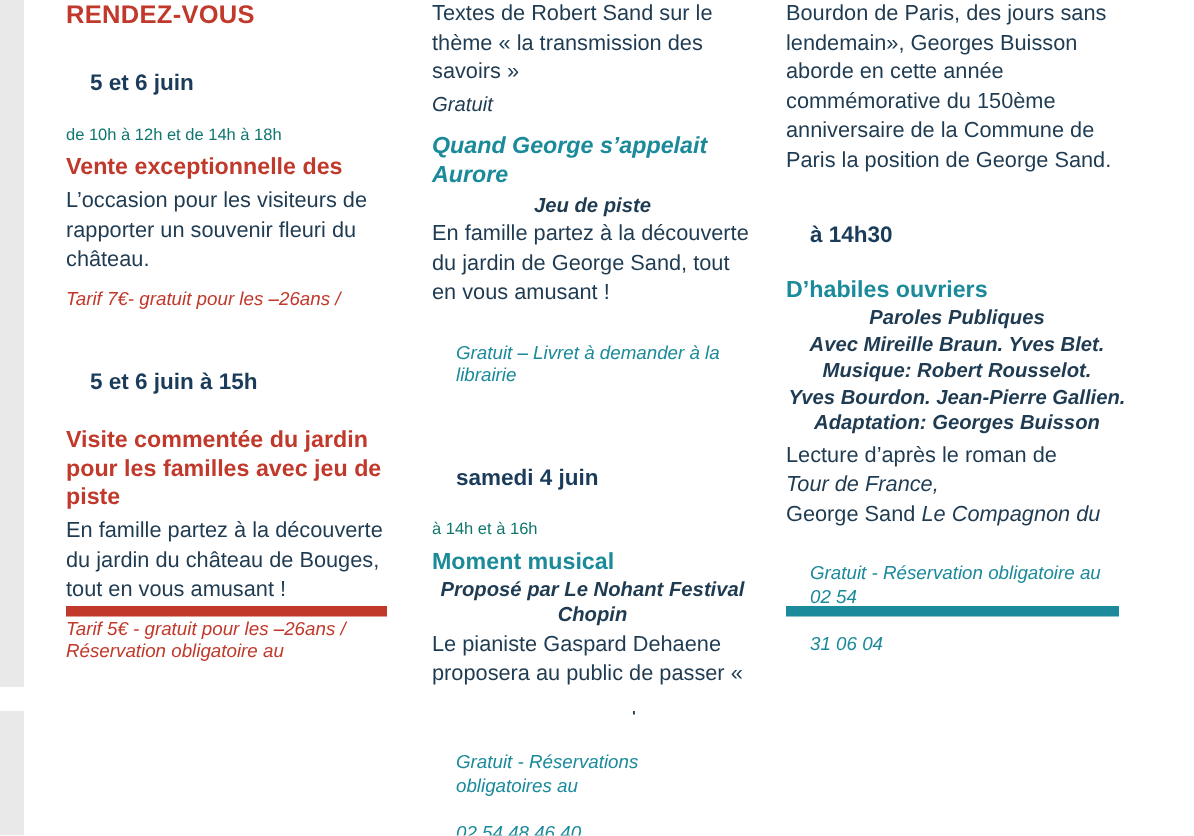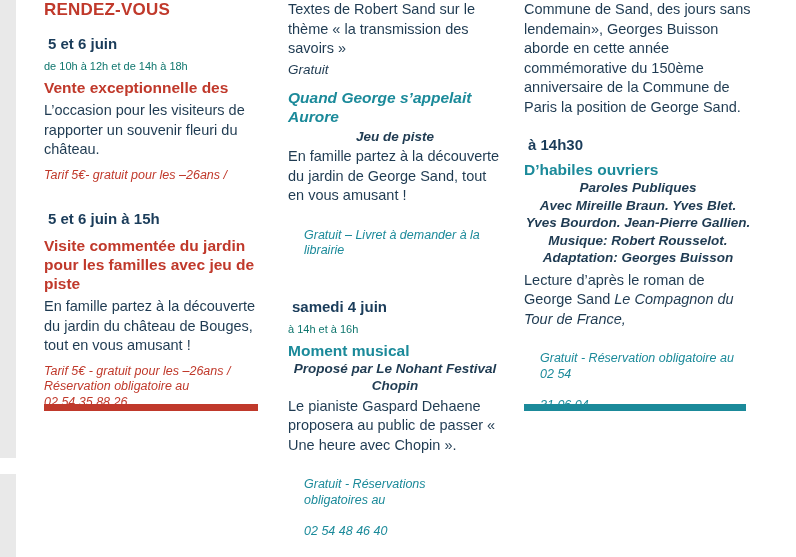--- a/index.html
+++ b/index.html
@@ -46,21 +46,21 @@
     font-size: 17px;
     line-height: 20px;
     letter-spacing: 0.2px;
     margin: 0;
   }
   .dateline {
     color: #1a3c5a;
     font-weight: bold;
     font-size: 15px;
     line-height: 19px;
-    margin: 4px;
+    margin: 16px;
   }
   .dateline-sub {
     color: #0f766e;
     font-size: 11px;
     line-height: 19px;
     margin: 0;
     font-weight: normal;
   }
   .red-title {
     color: #c0392b;
@@ -165,33 +165,32 @@
   <div class="col col1">
     <div class="red-head">RENDEZ-VOUS</div>
     <div class="gap-10"></div>
     <div class="dateline">5 et 6 juin</div>
     <div class="dateline-sub">de 10h à 12h et de 14h à 18h</div>
     <div class="gap-2"></div>
     <div class="red-title">Vente exceptionnelle des</div>
     <div class="gap-4"></div>
     <div class="body-text">L’occasion pour les visiteurs de rapporter un souvenir fleuri du château.</div>
     <div class="gap-8"></div>
-    <div class="small-red">Tarif 5€- gratuit pour les –26ans /</div>
+    <div class="small-red">Tarif 7€- gratuit pour les –26ans /</div>
     <div class="gap-22"></div>
     <div class="dateline">5 et 6 juin à 15h</div>
     <div class="gap-4"></div>
     <div class="red-title">Visite commentée du jardin</div>
     <div class="red-title">pour les familles avec jeu de</div>
     <div class="red-title">piste</div>
     <div class="gap-4"></div>
     <div class="body-text">En famille partez à la découverte du jardin du château de Bouges, tout en vous amusant !</div>
     <div class="gap-8"></div>
     <div class="small-red">Tarif 5€ - gratuit pour les –26ans /</div>
     <div class="small-red">Réservation obligatoire au</div>
-    <div class="small-red">02 54 35 88 26</div>
   </div>
 
   <div class="col col2">
     <div class="body-text">Textes de Robert Sand sur le thème « la transmission des savoirs »</div>
     <div class="gap-2"></div>
     <div class="italic-note">Gratuit</div>
     <div class="gap-10"></div>
     <div class="teal-title">Quand George s’appelait</div>
     <div class="teal-title">Aurore</div>
     <div class="gap-2"></div>
@@ -215,36 +214,36 @@
     <div class="dateline">à15h</div>
     <div class="gap-2"></div>
     <div class="teal-title">Visite commentée du jardin de</div>
     <div class="teal-title">George Sand</div>
     <div class="gap-2"></div>
     <div class="body-text">Son histoire et le regard que lui portait la romancière.</div>
 
   </div>
 
   <div class="col col3">
-    <div class="body-text">Commune de Sand, des jours sans lendemain», Georges Buisson aborde en cette année commémorative du 150ème anniversaire de la Commune de Paris la position de George Sand.</div>
+    <div class="body-text">Bourdon de Paris, des jours sans lendemain», Georges Buisson aborde en cette année commémorative du 150ème anniversaire de la Commune de Paris la position de George Sand.</div>
     <div class="gap-14"></div>
     <div class="dateline">à 14h30</div>
     <div class="gap-2"></div>
     <div class="teal-title-up">D’habiles ouvriers</div>
     <div class="italic-bold-note">Paroles Publiques</div>
     <div class="italic-bold-note">Avec Mireille Braun. Yves Blet.</div>
+    <div class="italic-bold-note">Musique: Robert Rousselot.</div>
     <div class="italic-bold-note">Yves Bourdon. Jean-Pierre Gallien.</div>
-    <div class="italic-bold-note">Musique: Robert Rousselot.</div>
     <div class="italic-bold-note">Adaptation: Georges Buisson</div>
     <div class="gap-4"></div>
     <div class="body-text">Lecture d’après le roman de</div>
+    <div class="body-text" style="font-style:italic">Tour de France,</div>
     <div class="body-text">
       <span>George Sand </span><span style="font-style:italic">Le Compagnon du</span>
     </div>
-    <div class="body-text" style="font-style:italic">Tour de France,</div>
     <div class="gap-6"></div>
     <div class="small-teal">Gratuit - Réservation obligatoire au 02 54</div>
     <div class="small-teal">31 06 04</div>
   </div>
 
   <div class="rule-red"></div>
   <div class="rule-teal"></div>
   <div class="bottom-band"></div>
 
 </div>

